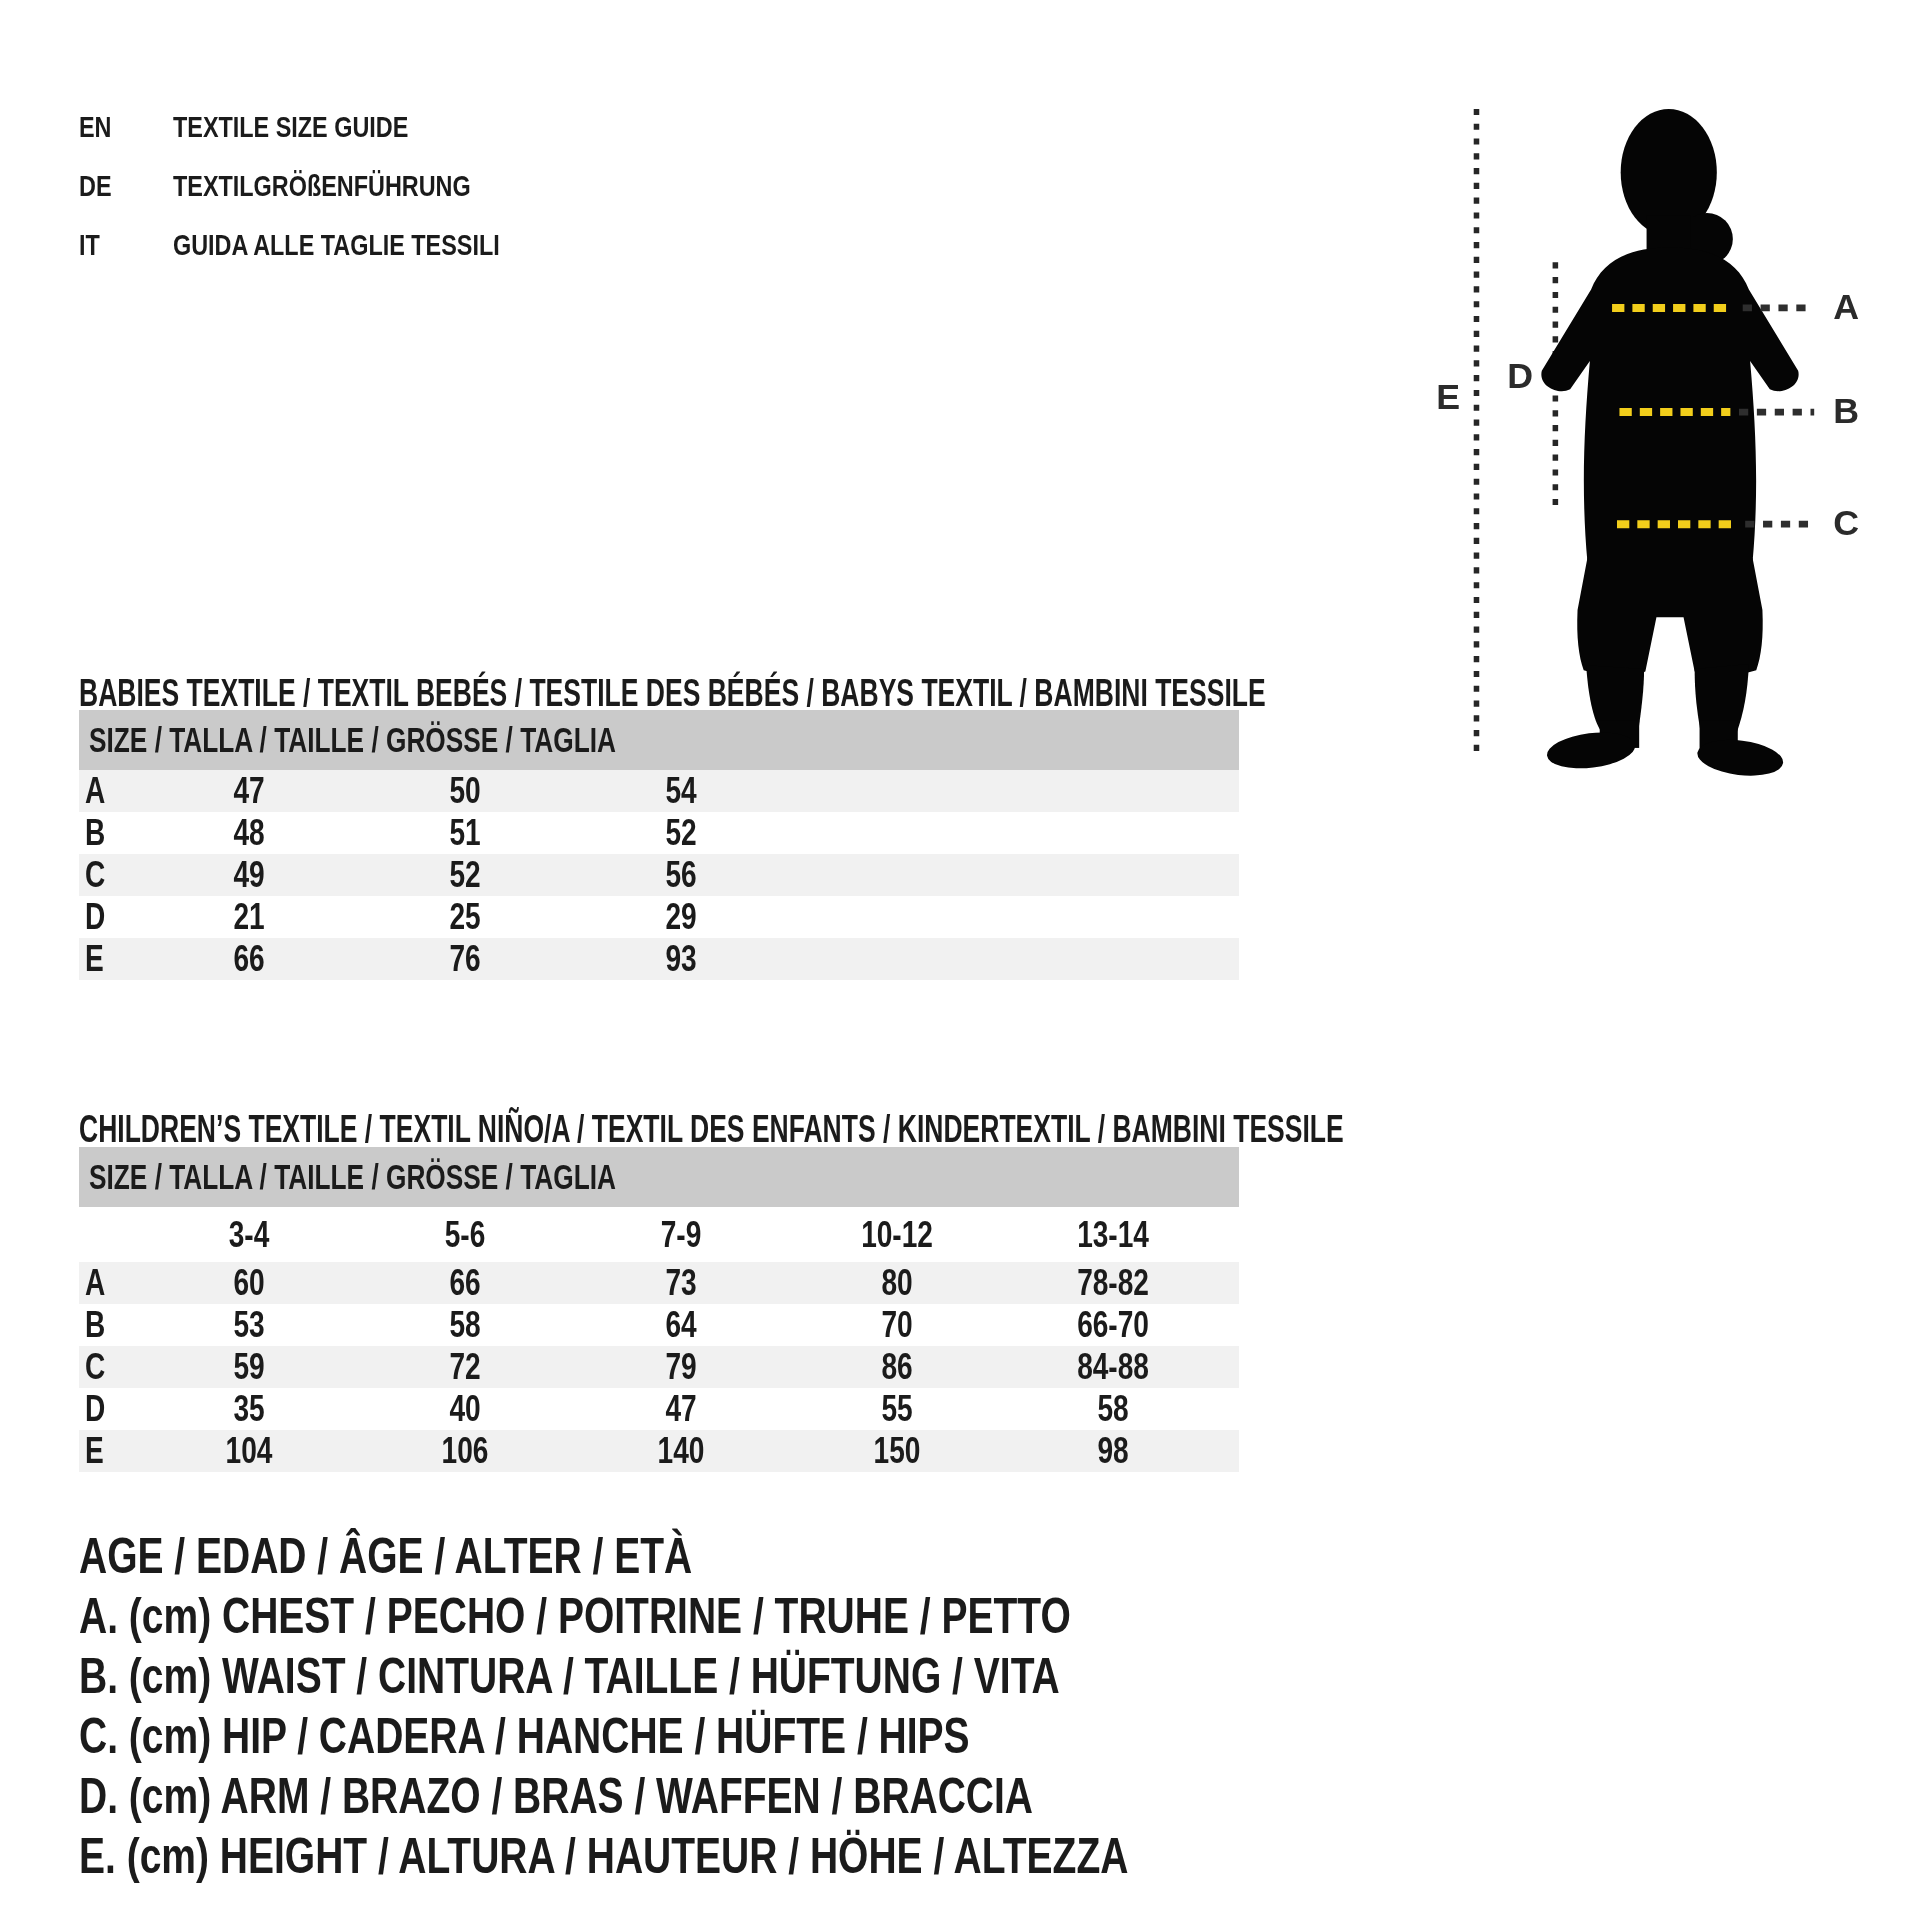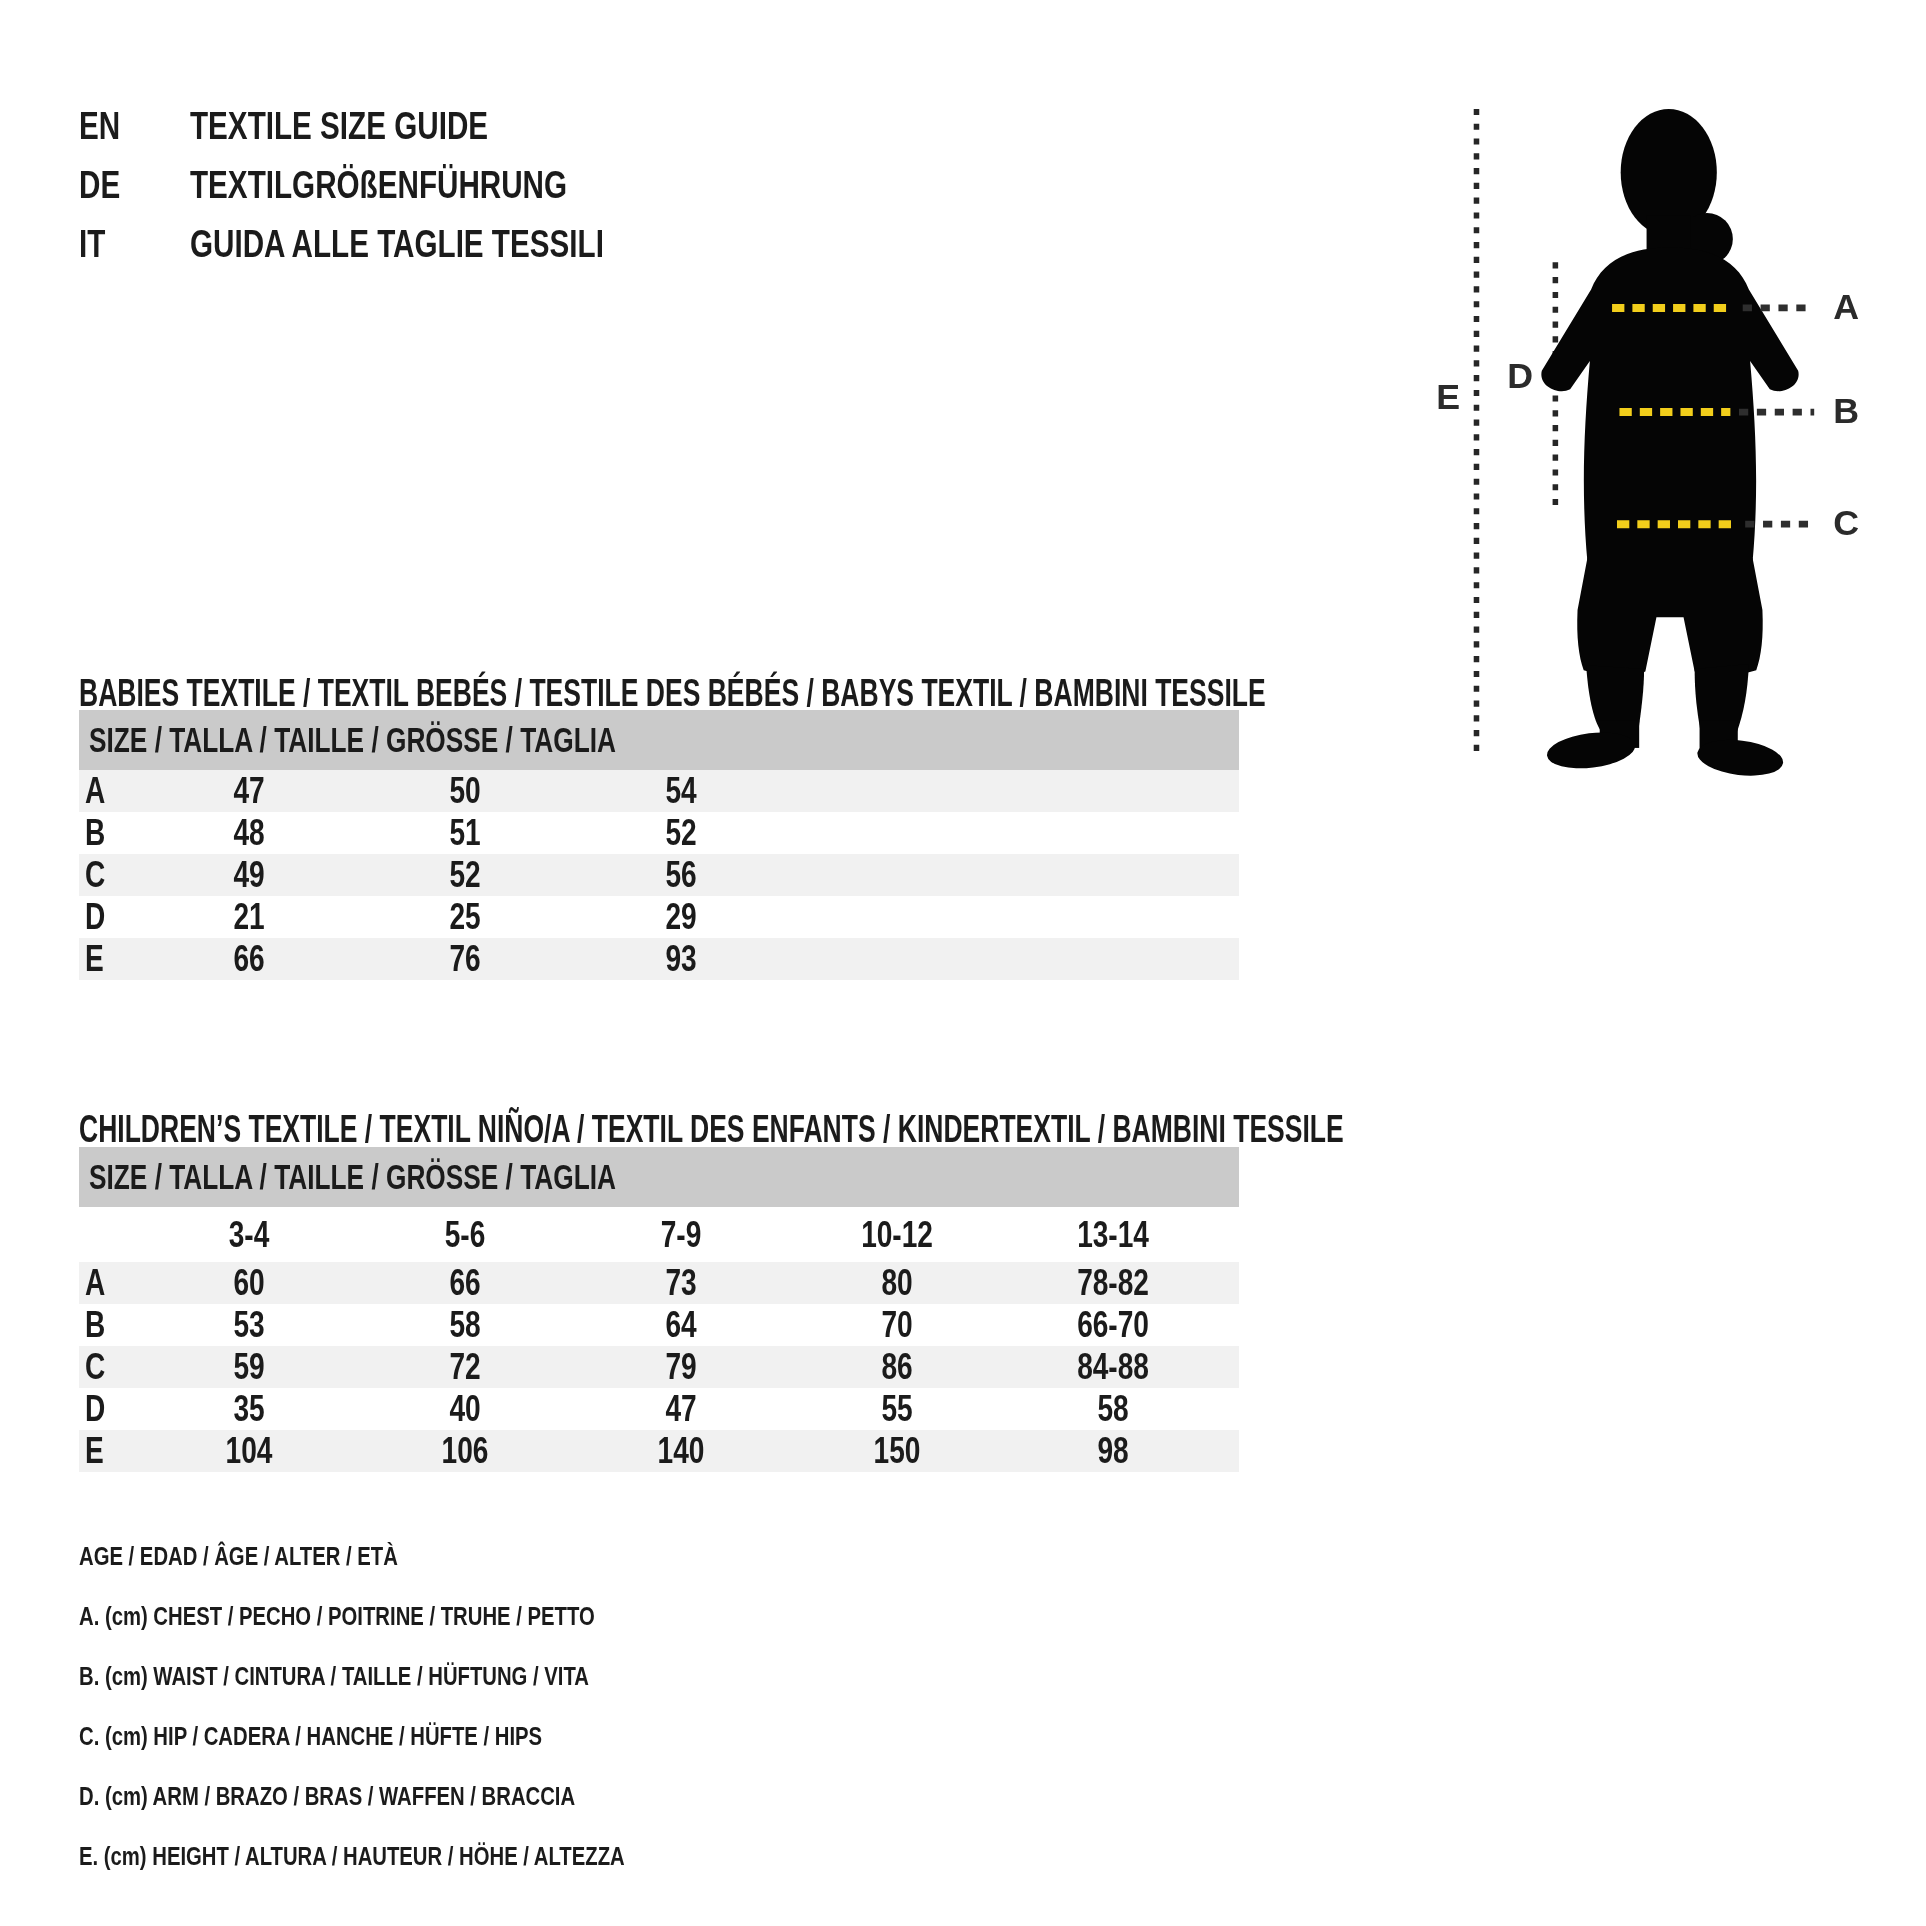--- a/index.html
+++ b/index.html
@@ -8,21 +8,21 @@
     font-family:"Liberation Sans","DejaVu Sans",sans-serif;color:#1b1b1b;
     -webkit-font-smoothing:antialiased;
   }
   
   .cx{display:inline-block;transform:scaleX(0.78);transform-origin:0 50%;white-space:nowrap;}
   .cxc{display:inline-block;transform:scaleX(0.78);transform-origin:50% 50%;white-space:nowrap;}
   .cxt{display:inline-block;transform:scaleX(0.68);transform-origin:0 50%;white-space:nowrap;}
 
   
   .lang-list{position:absolute;left:79px;top:97px;}
-  .lang-row{display:flex;height:59px;align-items:center;font-size:38px;font-weight:700;gap:17px;}
+  .lang-row{display:flex;height:59px;align-items:center;font-size:30px;font-weight:700;}
   .lang-code{width:94px;flex:0 0 94px;}
   
   .section-heading{position:absolute;left:79px;height:43px;display:flex;align-items:center;
     font-size:39px;font-weight:700;margin-top:30px;}
   #babies-heading{top:641px;}
   #children-heading{top:1077px;}
 
   
   .size-table{position:absolute;left:79px;width:1160px;}
   #babies-table{top:710px;}
@@ -31,21 +31,21 @@
     padding-left:10px;box-sizing:border-box;font-size:35px;font-weight:700;}
   .hdr-bar .cx{transform:scaleX(0.75);}
   .t-row{display:flex;height:42px;align-items:center;font-weight:700;}
   .t-row.head{height:55px;font-size:35px;font-weight:700;}
   .t-row.stripe{background:#f1f1f1;}
   .t-cell{width:216px;flex:0 0 216px;text-align:center;font-size:36px;}
   .t-label{width:62px;flex:0 0 62px;padding-left:6.2px;box-sizing:border-box;font-size:36px;}
 
   
   .legend{position:absolute;left:79px;top:1526px;}
-  .legend-line{height:60px;display:flex;align-items:center;font-size:26px;font-weight:700;}
+  .legend-line{height:60px;display:flex;align-items:center;font-size:50px;font-weight:700;}
 
   
   #figure{position:absolute;left:1405px;top:86px;width:493px;height:715px;}
   .fig-label{font-weight:700;font-size:58px;fill:#2b2b2b;}
 </style>
 </head>
 <body>
 
 <div id="page">
 

